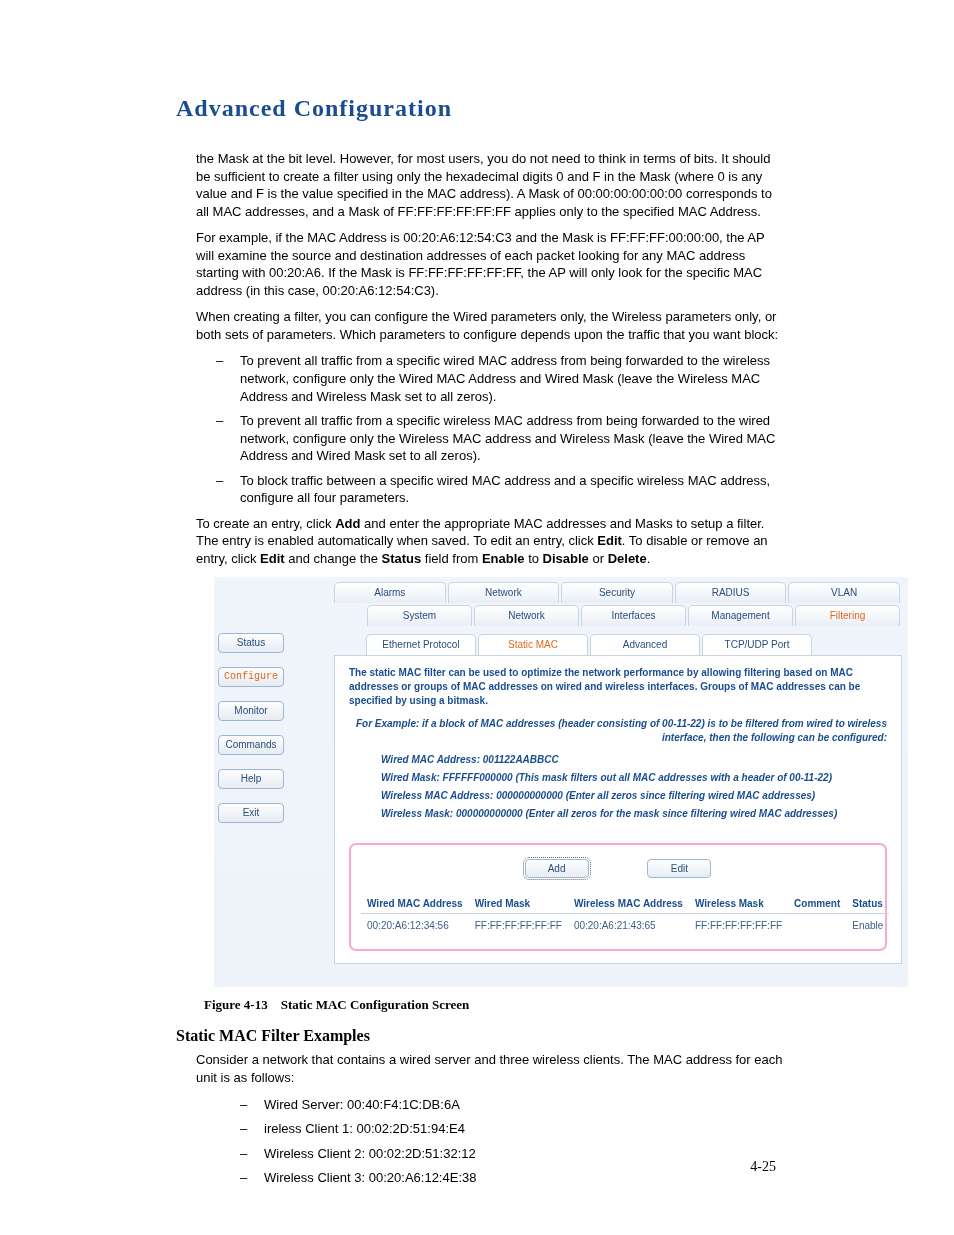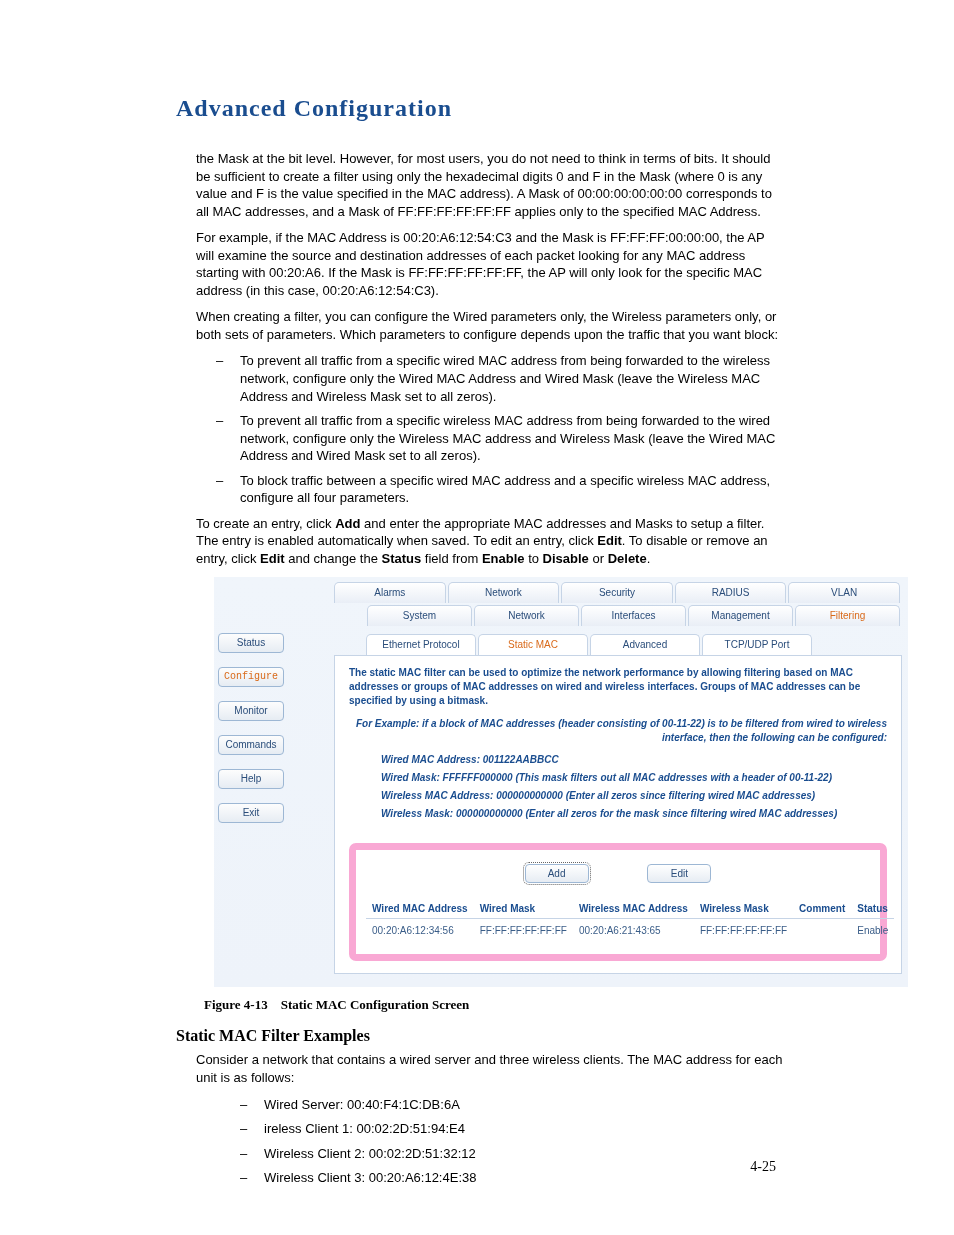--- a/index.html
+++ b/index.html
@@ -179,21 +179,21 @@
   .panel .codeblock {
     color: #1a4d8f;
     font-weight: bold;
     font-style: italic;
     font-size: 10px;
     line-height: 1.4;
     margin-left: 32px;
     margin-bottom: 4px;
   }
   .innerbox {
-    border: 7px solid #f9a8d4;
+    border: 2px solid #f9a8d4;
     border-radius: 7px;
     margin-top: 22px;
     padding: 14px 10px 12px 10px;
   }
   .btnrow {
     text-align: center;
     margin-bottom: 16px;
   }
   .uibtn {
     display: inline-block;

